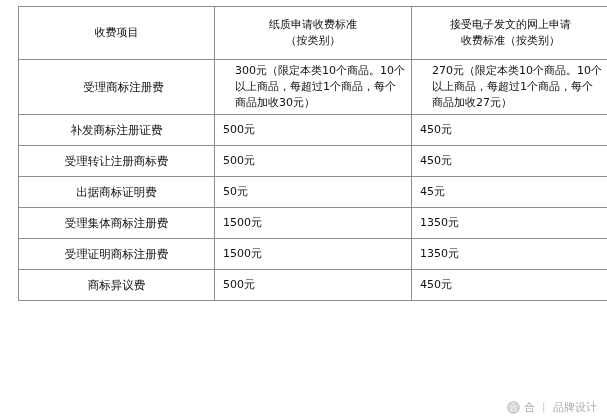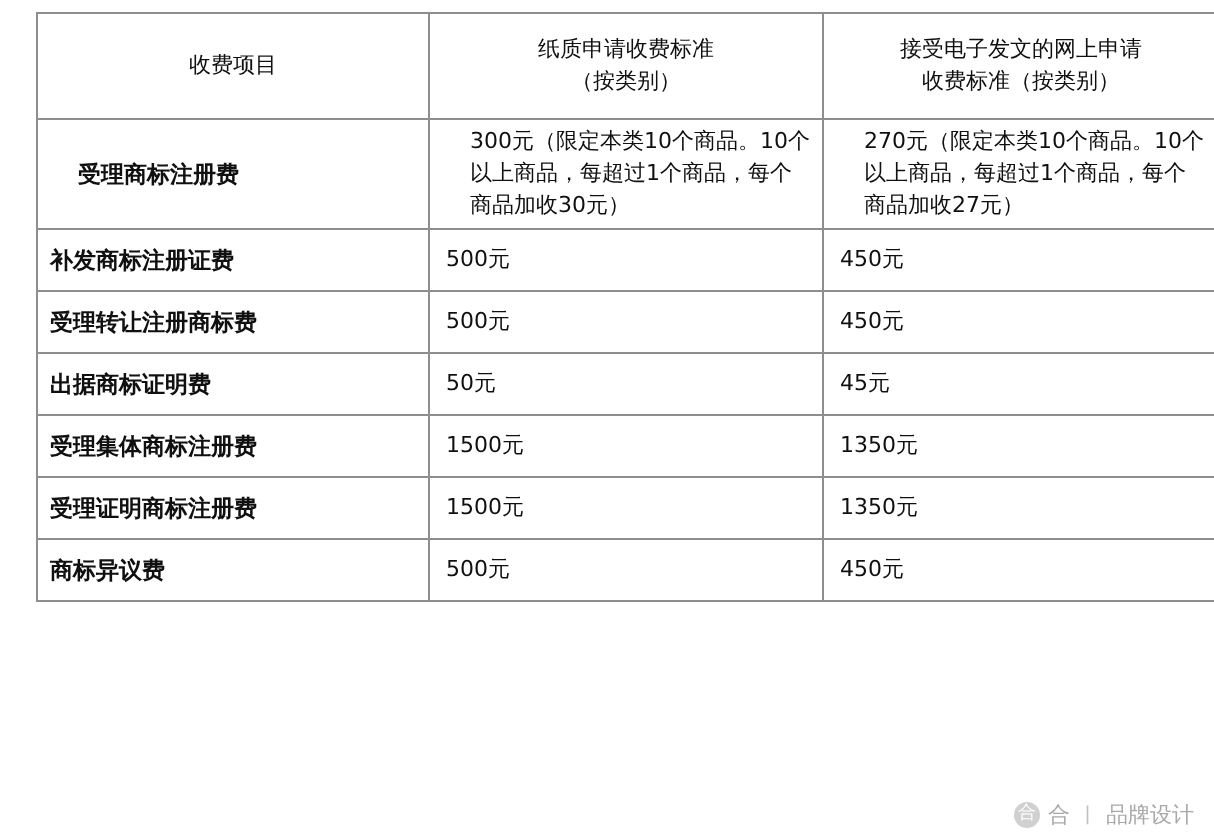--- a/index.html
+++ b/index.html
@@ -43,22 +43,22 @@
   thead th {
     text-align: center;
     font-weight: bold;
     font-size: 11.5px;
     height: 46px;
     padding: 4px 8px;
   }
   .hdr-line { display: block; }
 
   tbody td.item {
+    text-align: center;
     font-size: 11.5px;
-    font-weight: bold;
   }
   tbody td.val {
     text-align: left;
     font-size: 11px;
     padding-left: 8px;
   }
   tbody tr.tall td {
     height: 48px;
     padding-left: 20px;
   }

